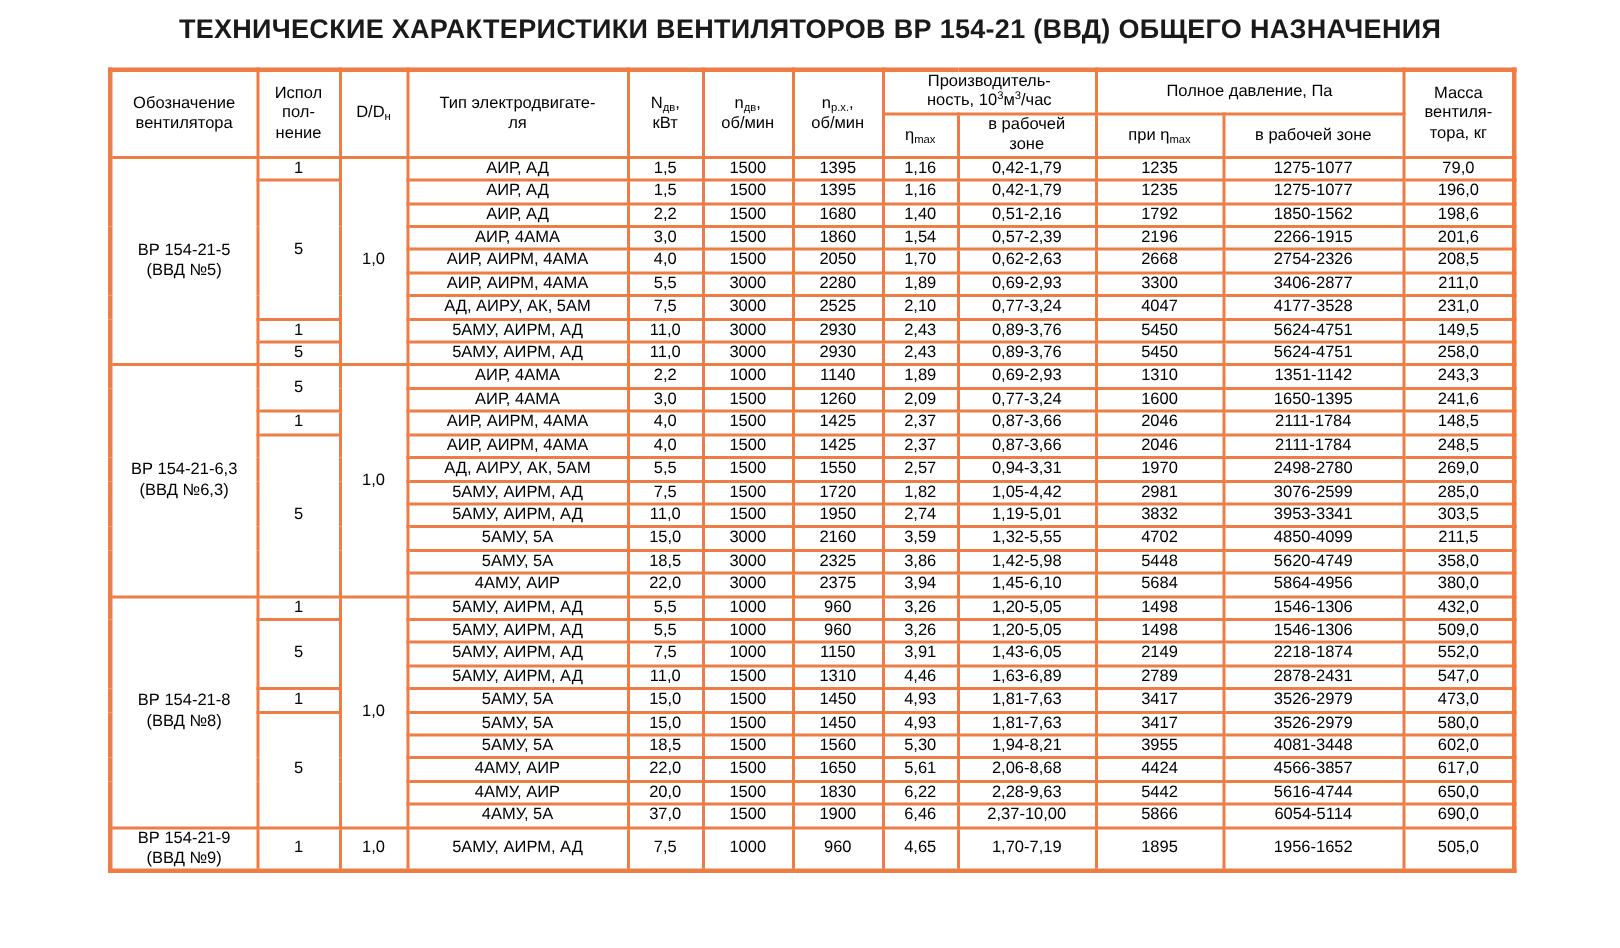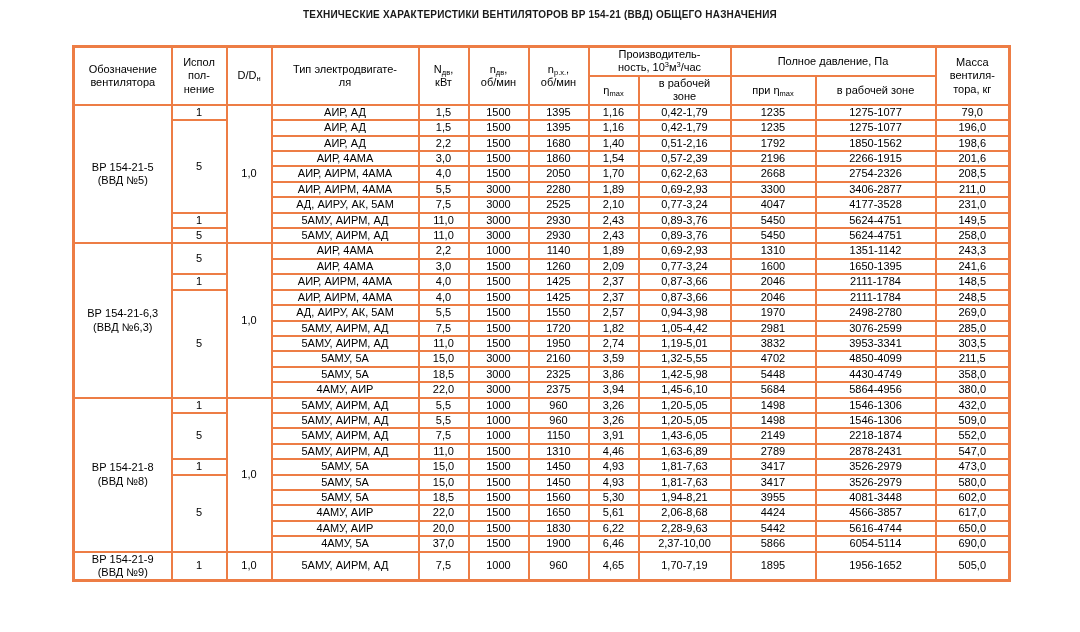--- a/index.html
+++ b/index.html
@@ -12,21 +12,21 @@
     color: #000;
     position: relative;
     overflow: hidden;
   }
   .title {
     position: absolute;
     top: 9px; left: 0;
     width: 100%;
     text-align: center;
     font-weight: bold;
-    font-size: 10px;
+    font-size: 18px;
     letter-spacing: 0.2px;
     color: #1a1a1a;
   }
   table.spec {
     position: absolute;
     left: 72px; top: 45px;
     width: 936px;
     border-collapse: collapse;
     table-layout: fixed;
     border: 3px solid var(--bc);
@@ -256,21 +256,21 @@
         <td>2046</td>
         <td>2111-1784</td>
         <td>248,5</td>
       </tr>
       <tr>
         <td>АД, АИРУ, АК, 5АМ</td>
         <td>5,5</td>
         <td>1500</td>
         <td>1550</td>
         <td>2,57</td>
-        <td>0,94-3,98</td>
+        <td>0,94-3,31</td>
         <td>1970</td>
         <td>2498-2780</td>
         <td>269,0</td>
       </tr>
       <tr>
         <td>5АМУ, АИРМ, АД</td>
         <td>7,5</td>
         <td>1500</td>
         <td>1720</td>
         <td>1,82</td>
@@ -302,21 +302,21 @@
         <td>211,5</td>
       </tr>
       <tr>
         <td>5АМУ, 5А</td>
         <td>18,5</td>
         <td>3000</td>
         <td>2325</td>
         <td>3,86</td>
         <td>1,42-5,98</td>
         <td>5448</td>
-        <td>4430-4749</td>
+        <td>5620-4749</td>
         <td>358,0</td>
       </tr>
       <tr>
         <td>4АМУ, АИР</td>
         <td>22,0</td>
         <td>3000</td>
         <td>2375</td>
         <td>3,94</td>
         <td>1,45-6,10</td>
         <td>5684</td>

